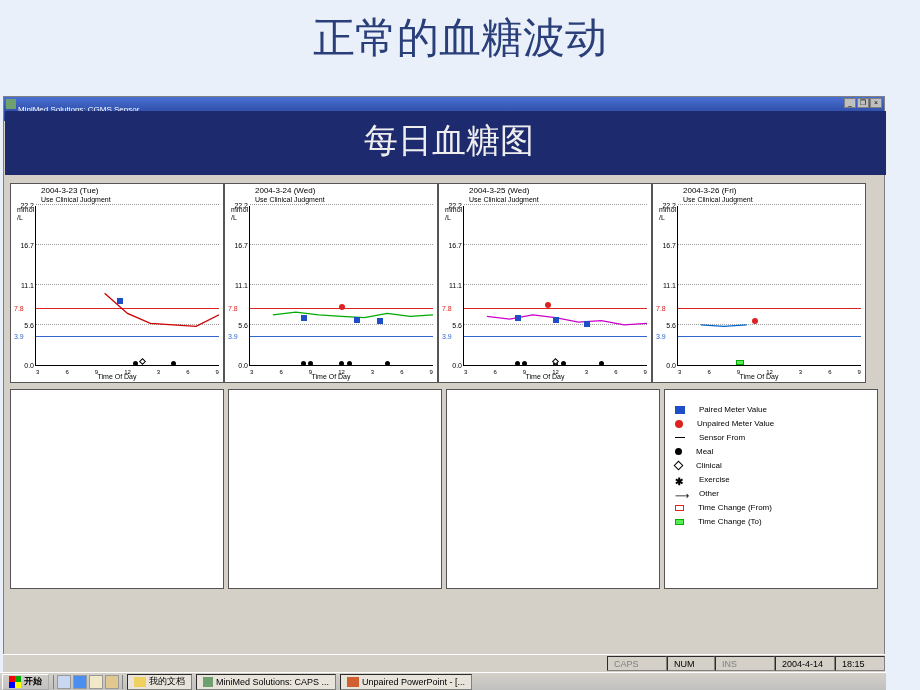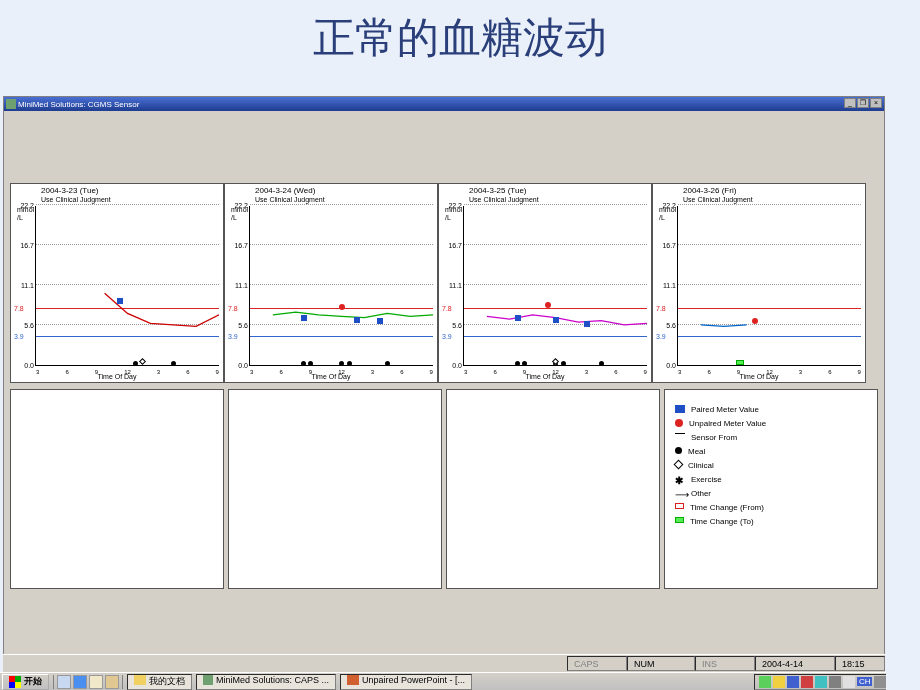--- a/index.html
+++ b/index.html
@@ -19,21 +19,21 @@
     font-family: "SimSun", serif;
   }
   .app-window {
     position: absolute;
     left: 3px; top: 96px;
     width: 882px; height: 562px;
     background: #d4d0c8;
     border: 1px solid #808080;
   }
   .titlebar {
-    height: 14px;
+    height: 24px;
     background: linear-gradient(#4a6fd4, #1e3c8f);
     display: flex; align-items: center;
     font-size: 8px; color: #fff;
     padding-left: 14px;
     position: relative;
   }
   .titlebar .appicon {
     position: absolute; left: 2px; top: 2px;
     width: 10px; height: 10px;
     background: #6fa06f;
@@ -118,21 +118,21 @@
     background: #fff;
     border: 1px solid #555;
   }
   .legend-panel {
     width: 214px; height: 200px;
     background: #fff;
     border: 1px solid #555;
     padding: 10px 10px;
     font-size: 8px;
   }
-  .legend-item { display: flex; gap: 6px; margin: 5px 0; }
+  .legend-item { display: flex; align-items: center; gap: 14px; margin: 5px 0; }
   .leg-swatch { width: 10px; height: 8px; display: inline-block; flex-shrink: 0; }
   .leg-sq { background: #1e4fc7; }
   .leg-circ { background: #d22; border-radius: 50%; width: 8px; height: 8px; }
   .leg-line { height: 1px; background: #000; }
   .leg-meal { background: #000; border-radius: 50%; width: 7px; height: 7px; }
   .leg-ins { width: 7px; height: 7px; border: 1px solid #000; transform: rotate(45deg); }
   .leg-ex { font-size: 10px; font-weight: bold; }
   .leg-oth { font-size: 10px; }
   .leg-tcf { border: 1px solid #d22; background: #fff; width: 9px; height: 6px; }
   .leg-tct { border: 1px solid #0a0; background: #5e5; width: 9px; height: 6px; }
@@ -172,21 +172,21 @@
     width: 12px; height: 12px;
     background:
       linear-gradient(#f00,#f00) 0 0/6px 6px no-repeat,
       linear-gradient(#0a0,#0a0) 6px 0/6px 6px no-repeat,
       linear-gradient(#00f,#00f) 0 6px/6px 6px no-repeat,
       linear-gradient(#ff0,#ff0) 6px 6px/6px 6px no-repeat;
     margin-right: 3px;
   }
   .qlicon { width: 14px; height: 14px; border: 1px solid #999; margin: 0 1px; background: #eee; }
   .taskbtn {
-    display: flex; align-items: flex-start;
+    display: flex; align-items: center;
     border: 1px inset #808080;
     height: 16px; padding: 0 6px;
     margin: 0 2px;
     max-width: 140px;
     overflow: hidden;
     white-space: nowrap;
     background: #e8e4dc;
   }
   .tray {
     display: flex; align-items: center;
@@ -213,20 +213,21 @@
   <div class="titlebar">
     <span class="appicon"></span>
     <span>MiniMed Solutions: CGMS Sensor</span>
     <span class="winbtns">
       <span class="winbtn">_</span>
       <span class="winbtn">❐</span>
       <span class="winbtn">×</span>
     </span>
   </div>
 
+  <div class="banner">每日血糖图</div>
 
   <div class="chart-grid" id="chart-row">
       <div class="chart-panel">
         <div class="chart-title">2004-3-23 (Tue)</div>
         <div class="chart-sub">Use Clinical Judgment</div>
         <div class="ylab" style="white-space: pre;">mmol
 /L</div>
         <div class="plot">
           <span class="ytick" style="bottom: -4px;">0.0</span>
           <span class="ytick" style="bottom: 36.3604px;">5.6</span>
@@ -301,21 +302,21 @@
           <div class="marker mcirc" style="left: 89px; top: 97.9009px;"></div>
           <div class="marker mmeal" style="left: 50.6667px; top: 154.838px;"></div>
           <div class="marker mmeal" style="left: 58.3333px; top: 154.838px;"></div>
           <div class="marker mmeal" style="left: 89px; top: 154.838px;"></div>
           <div class="marker mmeal" style="left: 96.6667px; top: 154.838px;"></div>
           <div class="marker mmeal" style="left: 135px; top: 154.838px;"></div>
         </div>
         <div class="xlab">Time Of Day</div>
       </div>
       <div class="chart-panel">
-        <div class="chart-title">2004-3-25 (Tue)</div>
+        <div class="chart-title">2004-3-25 (Wed)</div>
         <div class="chart-sub">Use Clinical Judgment</div>
         <div class="ylab" style="white-space: pre;">mmol
 /L</div>
         <div class="plot">
           <span class="ytick" style="bottom: -4px;">0.0</span>
           <span class="ytick" style="bottom: 36.3604px;">5.6</span>
           <div class="hline" style="bottom: 40.3604px;"></div>
           <span class="ytick" style="bottom: 76px;">11.1</span>
           <div class="hline" style="bottom: 80px;"></div>
           <span class="ytick" style="bottom: 116.36px;">16.7</span>
@@ -434,23 +435,23 @@
           <span class="leg-swatch leg-tct"></span>
           <span>Time Change (To)</span>
         </div>
       </div>
   </div>
 </div>
 
 <div class="statusbar">
   <div class="spacer"></div>
   <div class="status-cell" style="width:60px">CAPS</div>
-  <div class="status-cell" style="width:68px;color:#000">NUM</div>
+  <div class="status-cell" style="width:48px;color:#000">NUM</div>
   <div class="status-cell" style="width:60px">INS</div>
-  <div class="status-cell" style="width:80px;color:#000">2004-4-14</div>
+  <div class="status-cell" style="width:60px;color:#000">2004-4-14</div>
   <div class="status-cell" style="width:50px;color:#000">18:15</div>
 </div>
 
 <div class="taskbar">
   <div class="startbtn">
     <span class="start-flag"></span>
     <span>开始</span>
   </div>
   <span style="border-left:1px solid #808080;height:14px;margin:0 2px"></span>
   <span class="qlicon" style="background:#c8d8f0"></span>
@@ -463,27 +464,15 @@
     <span>我的文档</span>
   </div>
   <div class="taskbtn">
     <span style="width:12px;height:10px;background:#6fa06f;margin-right:3px"></span>
     <span>MiniMed Solutions: CAPS ...</span>
   </div>
   <div class="taskbtn">
     <span style="width:12px;height:10px;background:#d06030;margin-right:3px"></span>
     <span>Unpaired PowerPoint - [...</span>
   </div>
-  <div class="tray">
-    <span class="trayicon" style="background:#5bd05b"></span>
-    <span class="trayicon" style="background:#f0d040"></span>
-    <span class="trayicon" style="background:#4060d0"></span>
-    <span class="trayicon" style="background:#d04040"></span>
-    <span class="trayicon" style="background:#40c0c0"></span>
-    <span class="trayicon" style="background:#808080"></span>
-    <span class="trayicon" style="background:#e0e0e0"></span>
-    <span style="background:#4060d0;color:#fff;padding:0 2px;font-size:8px">CH</span>
-    <span class="trayicon" style="background:#909090"></span>
-    <span style="margin-left:4px">18:15</span>
-  </div>
 </div>
 
 <div class="slide-edge-right"></div>
 
 </body></html>

